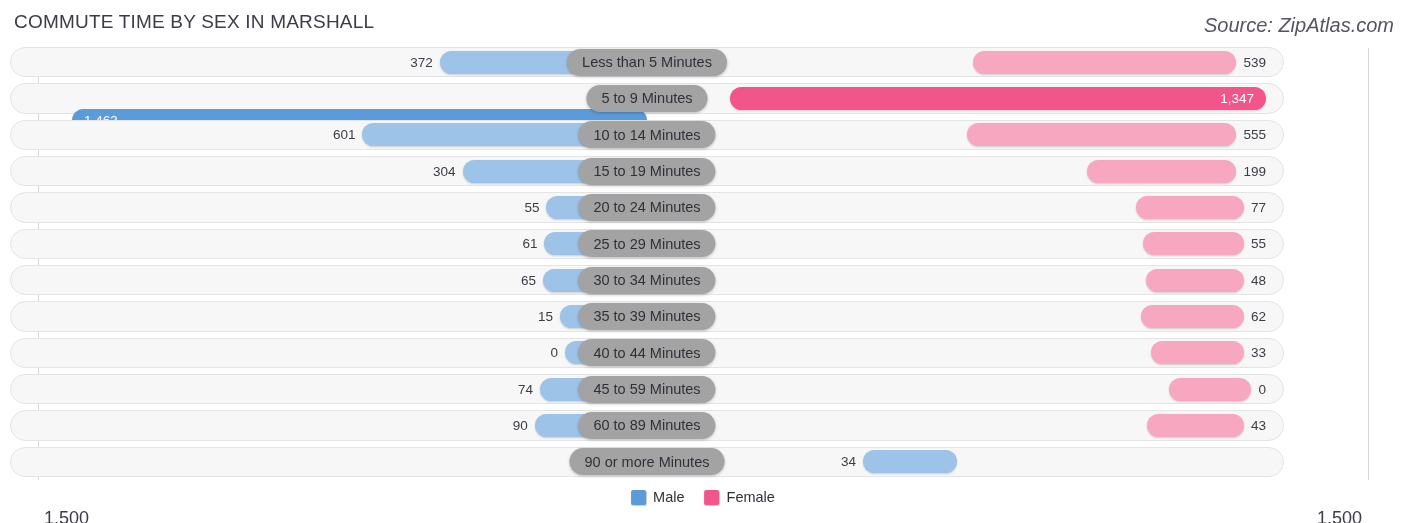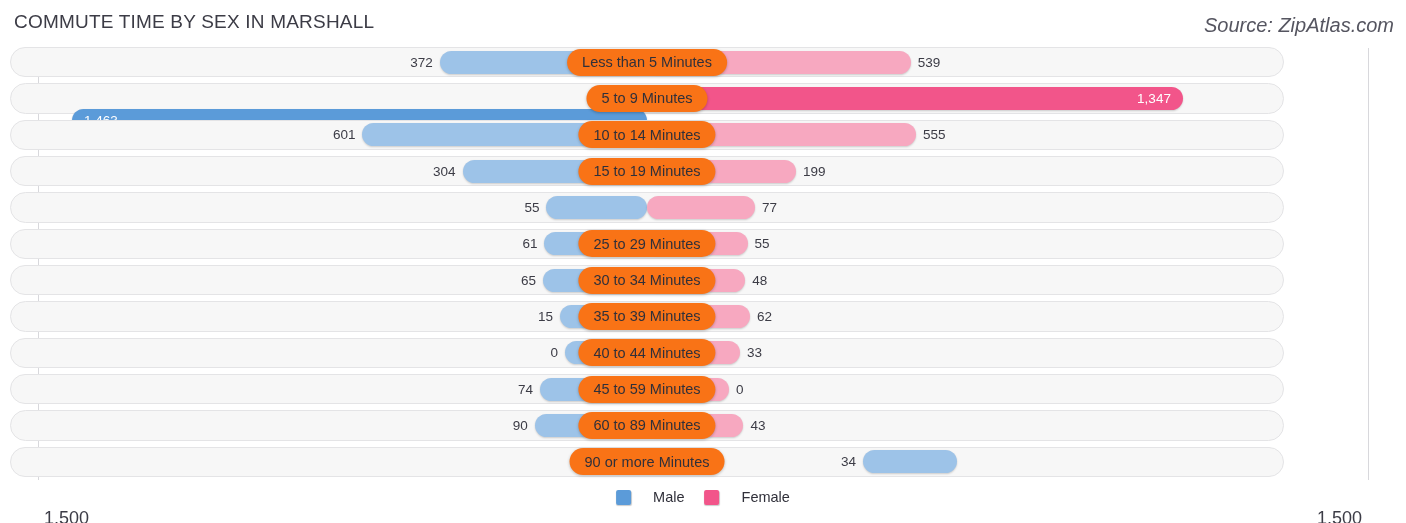--- a/index.html
+++ b/index.html
@@ -85,21 +85,21 @@
     align-items: center;
     justify-content: flex-end;
   }
   
   .half-right {
     position: relative;
     width: 619px;
     height: 100%;
     display: flex;
     align-items: center;
-    justify-content: flex-start;
+    justify-content: flex-end;
   }
 
   .bar {
     height: 23px;
     border-radius: 12px;
     position: relative;
     display: flex;
     align-items: center;
     box-shadow: 0 1px 2px rgba(0,0,0,.18);
     flex: 0 0 auto;
@@ -115,21 +115,21 @@
   }
   .val-left  { margin-right: 7px; }
   .val-right { margin-left: 7px; }
   .val-inside { color: #ffffff; font-size: 13.5px; white-space: nowrap; }
 
   .cat-pill {
     position: absolute;
     left: 50%;
     transform: translateX(-50%);
     z-index: 5;
-    background: #f97316;
+    background: #a3a3a3;
     border-radius: 15px;
     height: 27px;
     padding: 0 15px;
     display: flex;
     align-items: center;
     justify-content: center;
     font-size: 14.5px;
     color: #30303a;
     white-space: nowrap;
     box-shadow: 0 1px 3px rgba(0,0,0,.25);
@@ -154,21 +154,21 @@
 
   .legend {
     position: absolute;
     left: 50%;
     transform: translateX(-50%);
     top: 9px;
     display: flex;
     align-items: center;
     gap: 20px;
   }
-  .legend-item { display: flex; align-items: center; gap: 22px; text-align: right; }
+  .legend-item { display: flex; align-items: center; gap: 7px; text-align: right; }
   .legend-swatch {
     width: 15px; height: 15px;
     border-radius: 2px;
     box-shadow: 0 1px 1px rgba(0,0,0,.2);
   }
   .legend-label { font-size: 14.5px; color: #30303a; white-space: nowrap; }
 </style>
 </head>
 <body>
 
@@ -245,20 +245,21 @@
           <div class="track"></div>
           <div class="row-inner">
             <div class="half-left">
               <span class="val val-left">55</span>
               <div class="bar bar-left" style="width: 100.534px; background: rgb(157, 195, 232);"></div>
             </div>
             <div class="half-right">
               <div class="bar bar-right" style="width: 107.947px; background: rgb(247, 168, 192);"></div>
               <span class="val val-right">77</span>
             </div>
+            <div class="cat-pill">20 to 24 Minutes</div>
           </div>
         </div>
         <div class="row">
           <div class="track"></div>
           <div class="row-inner">
             <div class="half-left">
               <span class="val val-left">61</span>
               <div class="bar bar-left" style="width: 102.556px; background: rgb(157, 195, 232);"></div>
             </div>
             <div class="half-right">

